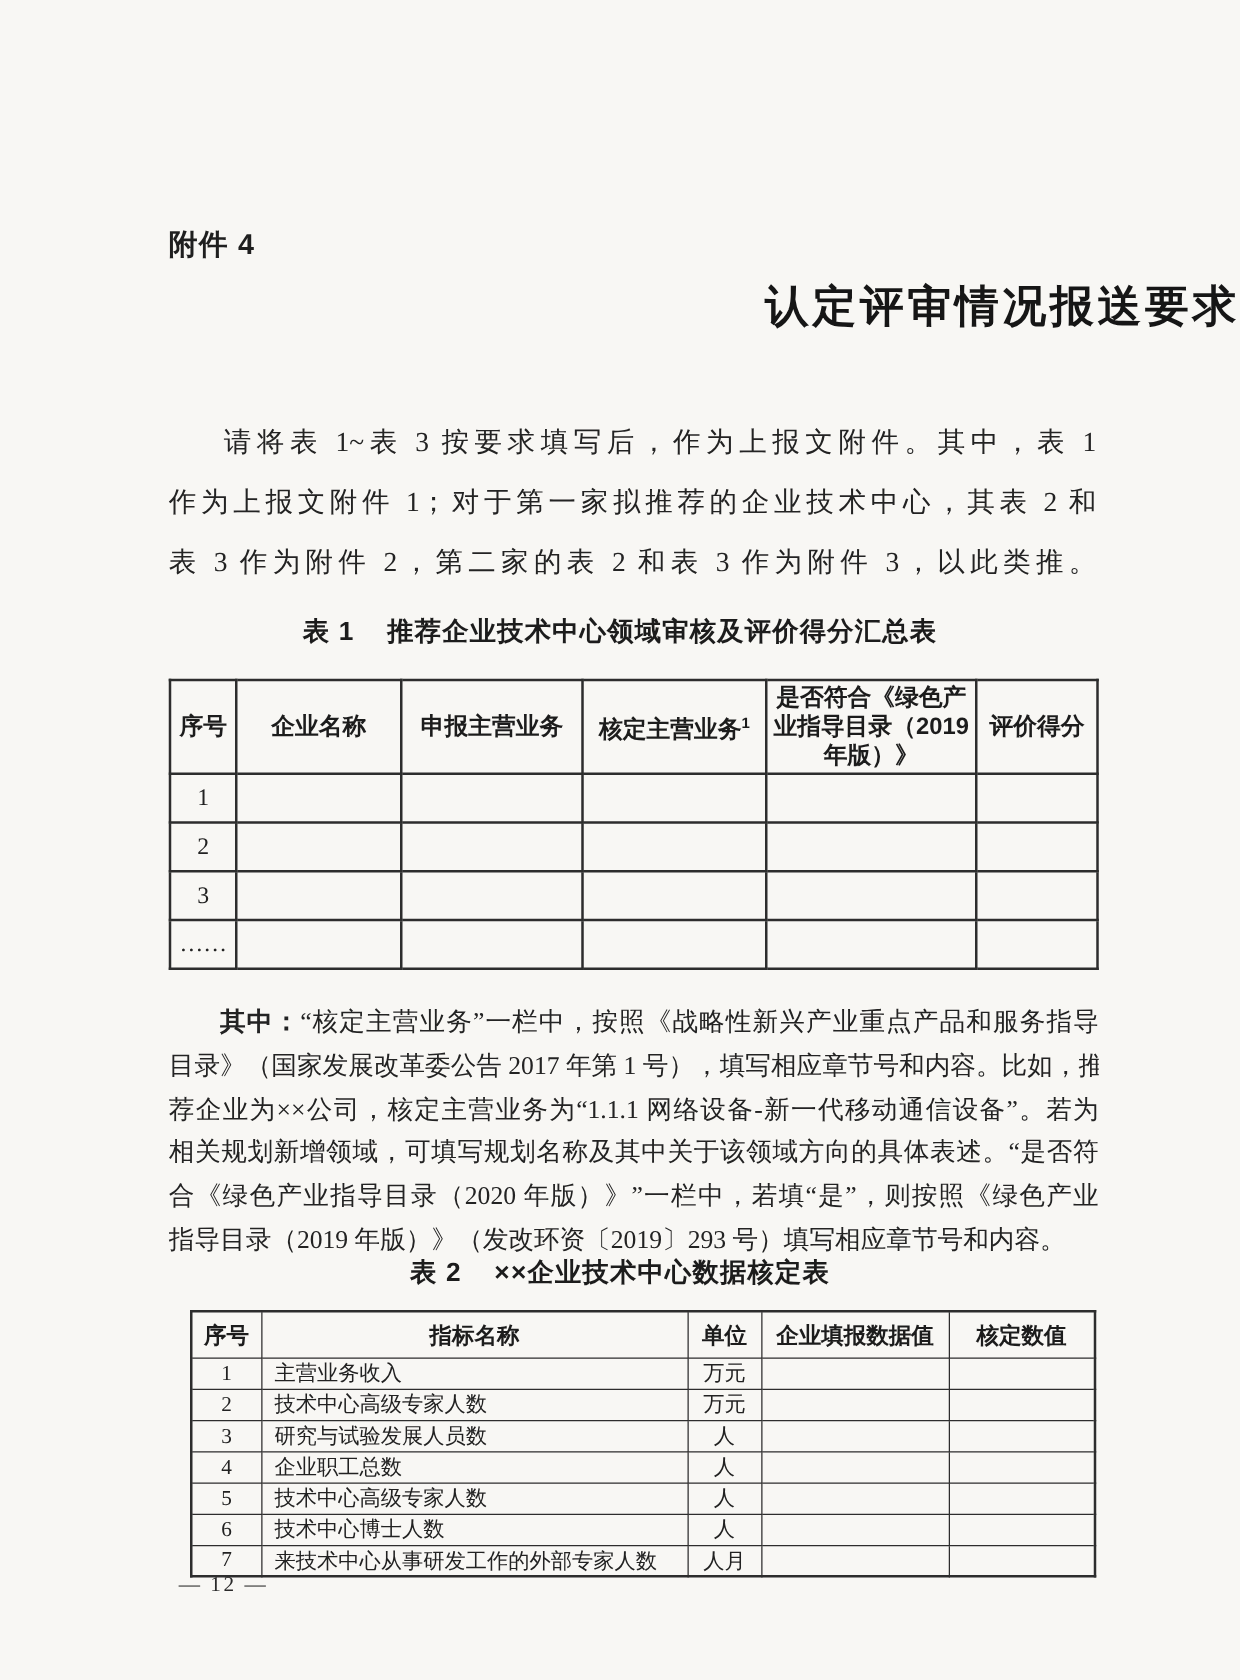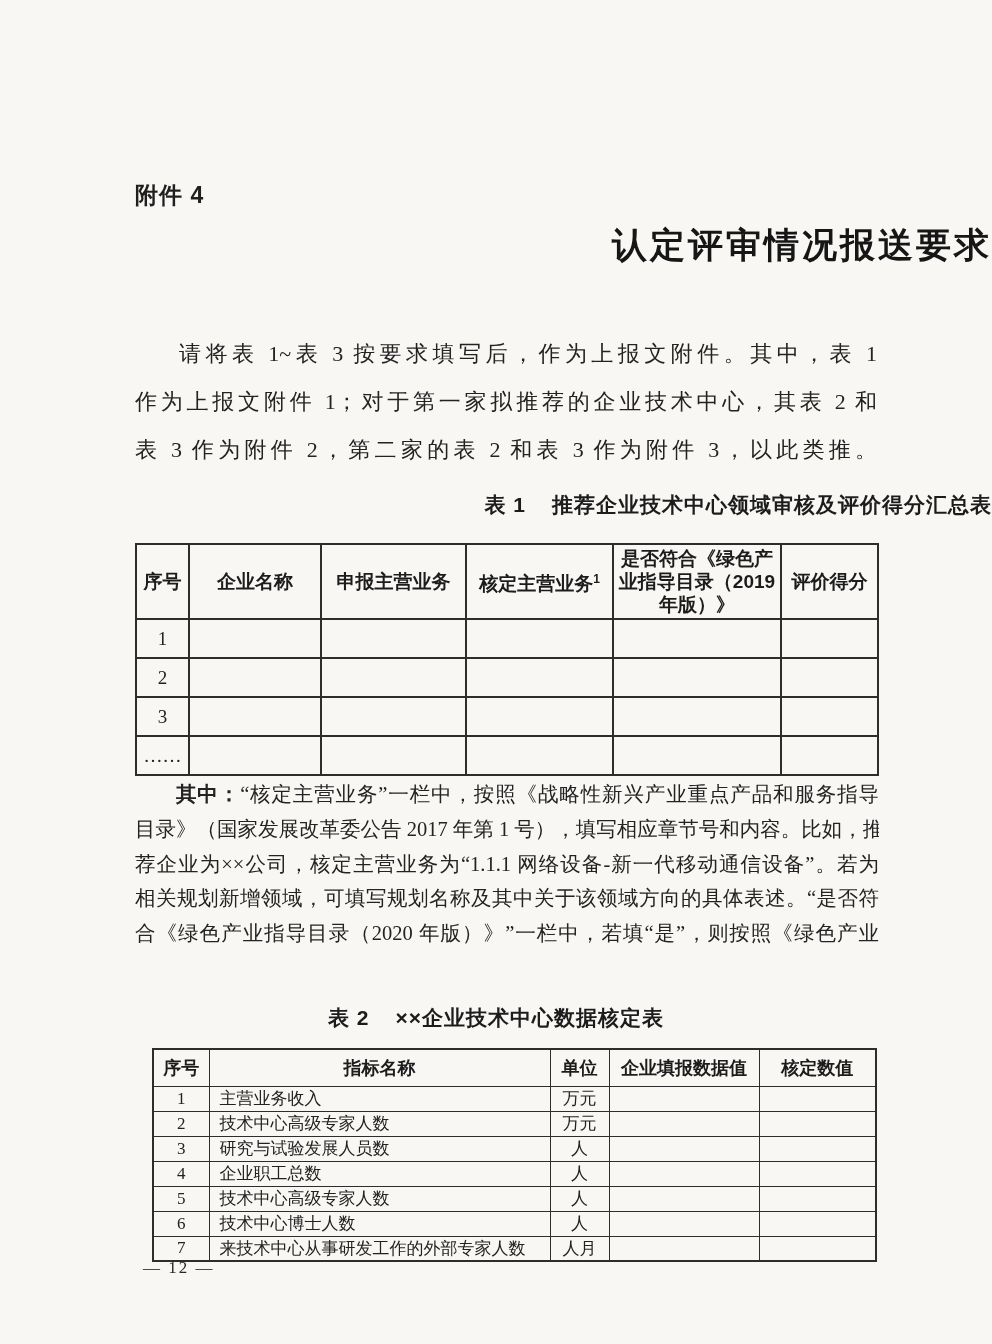--- a/index.html
+++ b/index.html
@@ -35,21 +35,21 @@
   }
   .intro .p-line.first { text-indent:44px; }
 
   .caption {
     position:absolute; left:0; right:0;
     text-align:center; font-size:21px;
     font-family:"Liberation Sans", sans-serif; font-weight:700;
     color:#1c1c1c; letter-spacing:1px;
   }
   .caption .cap-label { margin-right:26px; }
-  #t1caption { top:491px;text-align:right; }
+  #t1caption { top:491px; }
   #t2caption { top:1004px; }
 
   table { border-collapse:collapse; table-layout:fixed; position:absolute; background:transparent; }
   #table1 { left:135px; top:543px; width:742px; }
   #table1 th, #table1 td { border:2px solid #2d2d2d;margin-left:44px; }
   #table1 th {
     height:72px; font-size:19px; line-height:23px;
     font-family:"Liberation Sans", sans-serif; font-weight:700;
     text-align:center; vertical-align:middle; padding:2px 3px; color:#1c1c1c;
   }
@@ -61,21 +61,21 @@
 
   .note {
     position:absolute; left:135px; top:777px; width:744px;
     font-size:20.5px; color:#232323;
   }
   .note .p-line {
     line-height:34.8px;
     text-align:justify; text-align-last:justify;
     white-space:nowrap; overflow:hidden;
   }
-  .note .p-line.first { text-indent:41px; }
+  .note .p-line.first { text-indent:41px;margin-top:24px; }
   .note .p-line.last { text-align-last:left; }
   .note .lead { font-family:"Liberation Sans", sans-serif; font-weight:700; }
 
   #table2 { left:152px; top:1048px; width:723px; }
   #table2 th, #table2 td { border:1.5px solid #2d2d2d; }
   #table2 table, #table2 { border:2px solid #2d2d2d; }
   #table2 th {
     height:37px; font-size:18px;
     font-family:"Liberation Sans", sans-serif; font-weight:700;
     text-align:center; vertical-align:middle; color:#1c1c1c;
@@ -162,20 +162,21 @@
       </tr>
     </tbody>
 </table>
 
 <div class="note" id="note">
     <div class="p-line first"><span class="lead">其中：</span>“核定主营业务”一栏中，按照《战略性新兴产业重点产品和服务指导</div>
     <div class="p-line">目录》（国家发展改革委公告 2017 年第 1 号），填写相应章节号和内容。比如，推</div>
     <div class="p-line">荐企业为××公司，核定主营业务为“1.1.1 网络设备-新一代移动通信设备”。若为</div>
     <div class="p-line">相关规划新增领域，可填写规划名称及其中关于该领域方向的具体表述。“是否符</div>
     <div class="p-line">合《绿色产业指导目录（2020 年版）》”一栏中，若填“是”，则按照《绿色产业</div>
+    <div class="p-line last">指导目录（2019 年版）》（发改环资〔2019〕293 号）填写相应章节号和内容。</div>
   </div>
 
 <div class="caption" id="t2caption">
   <span class="cap-label">表 2</span><span>××企业技术中心数据核定表</span>
 </div>
 
 <table id="table2">
   <colgroup>
     <col style="width:56px">
       <col style="width:341px">

